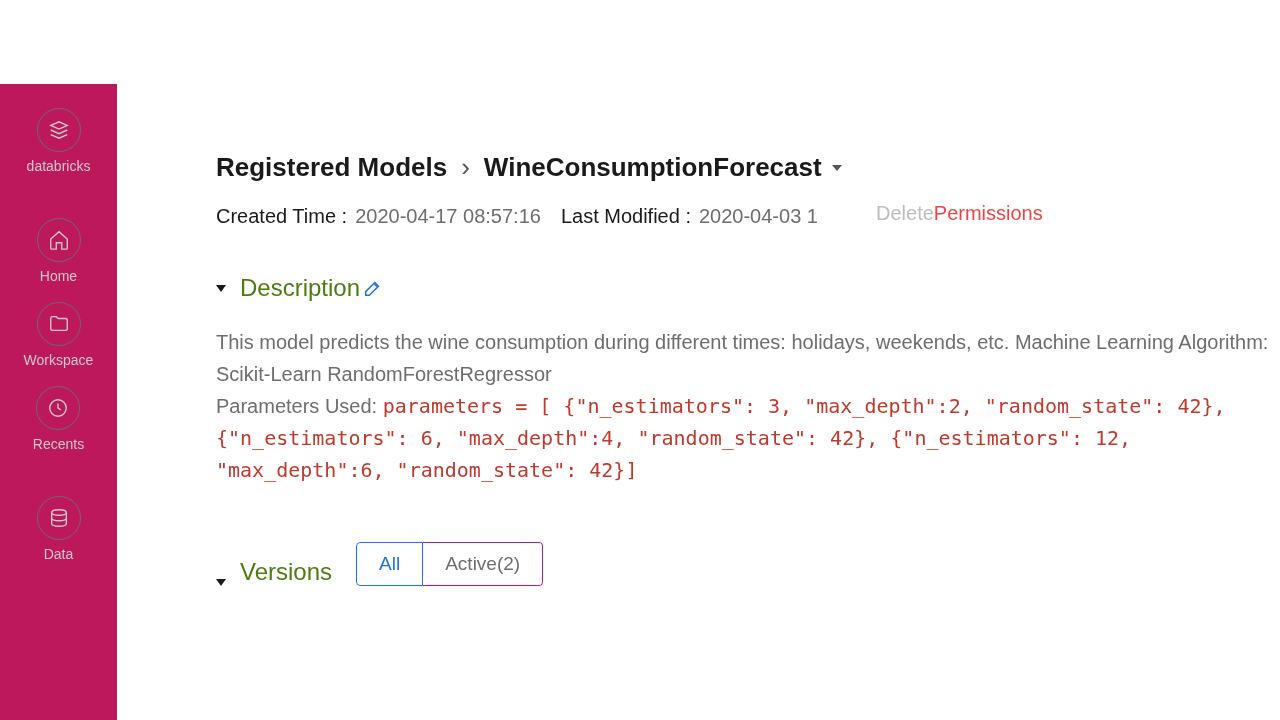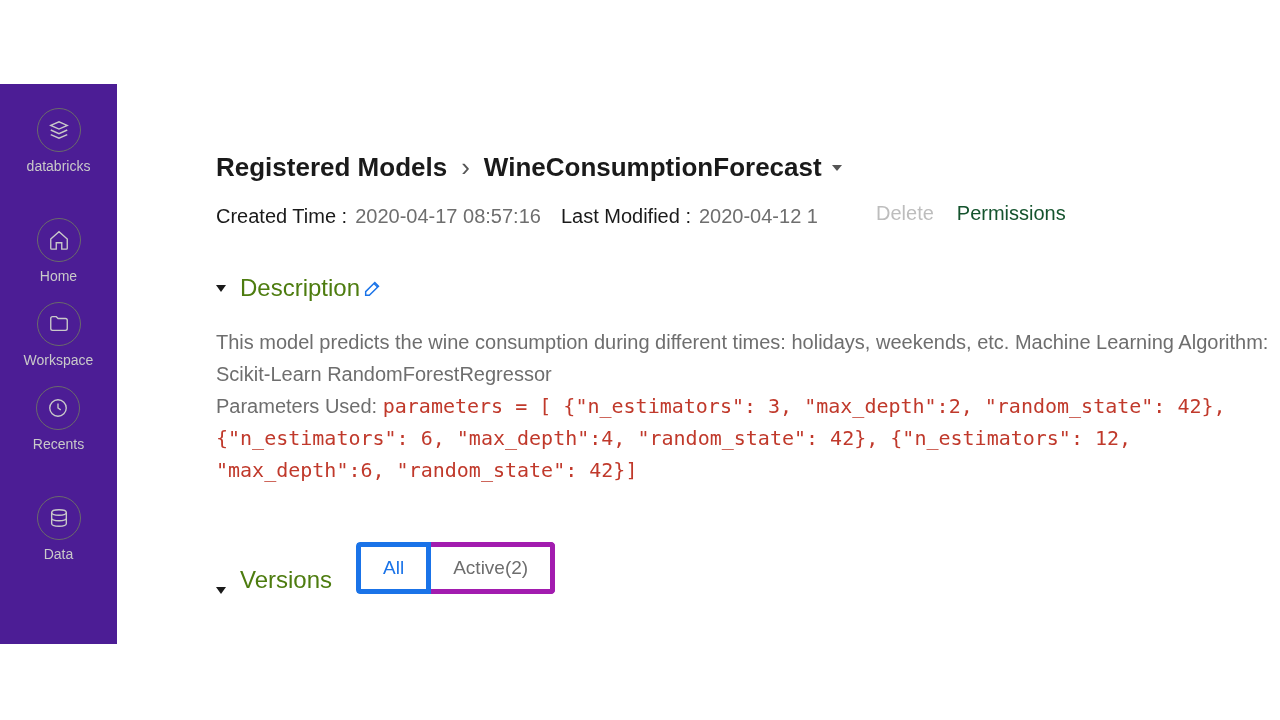--- a/index.html
+++ b/index.html
@@ -13,22 +13,22 @@
   width: 1280px;
   height: 720px;
   overflow: hidden;
   position: relative;
 }
 .sidebar {
   position: absolute;
   left: 0;
   top: 84px;
   width: 117px;
-  height: 560px;
-  background: #4c1d95;
+  height: 637px;
+  background: #be185d;
   display: flex;
   flex-direction: column;
   align-items: center;
   padding-top: 24px;
 }
 .sidebar-item {
   display: flex;
   flex-direction: column;
   align-items: center;
   margin-bottom: 18px;
@@ -113,22 +113,21 @@
   font-size: 20px;
 }
 .context-menu-item {
   padding: 6px 0 12px 0;
   cursor: pointer;
 }
 .ctx-delete {
   color: #bdbdbd;
 }
 .ctx-permissions {
-  color: #14532d;
-  margin-left: 23px;
+  color: #ef4444;
 }
 .section-header {
   display: flex;
   align-items: center;
   margin-bottom: 24px;
 }
 .section-caret {
   width: 0;
   height: 0;
   border-left: 5px solid transparent;
@@ -167,21 +166,21 @@
 }
 .segmented {
   display: flex;
   margin-left: 24px;
   border-radius: 4px;
   overflow: hidden;
 }
 .seg-btn {
   padding: 10px 22px;
   font-size: 19px;
-  border: 5px solid #a21caf;
+  border: 1px solid #a21caf;
   background: #fff;
   cursor: pointer;
   color: #6e6e6e;
 }
 .seg-btn.active {
   border-color: #1a73e8;
   color: #1a73e8;
 }
 .seg-btn:first-child {
   border-top-left-radius: 4px;
@@ -251,21 +250,21 @@
       <span>WineConsumptionForecast</span>
       <span class="caret-down"></span>
     </span>
   </div>
 
   <div class="meta-row">
     <span class="meta-label">Created Time :</span>
     <span class="meta-value">2020-04-17 08:57:16</span>
     <span class="meta-gap"></span>
     <span class="meta-label">Last Modified :</span>
-    <span class="meta-value">2020-04-12 1</span>
+    <span class="meta-value">2020-04-03 1</span>
   </div>
 
   <div class="section-header">
     <span class="section-caret"></span>
     <span class="section-title">Description</span>
     <span class="edit-icon">
       <svg viewBox="0 0 24 24">
           <path d="M4 20h4l10-10-4-4L4 16v4z"></path>
           <path d="M13 7l4 4"></path>
         </svg>

